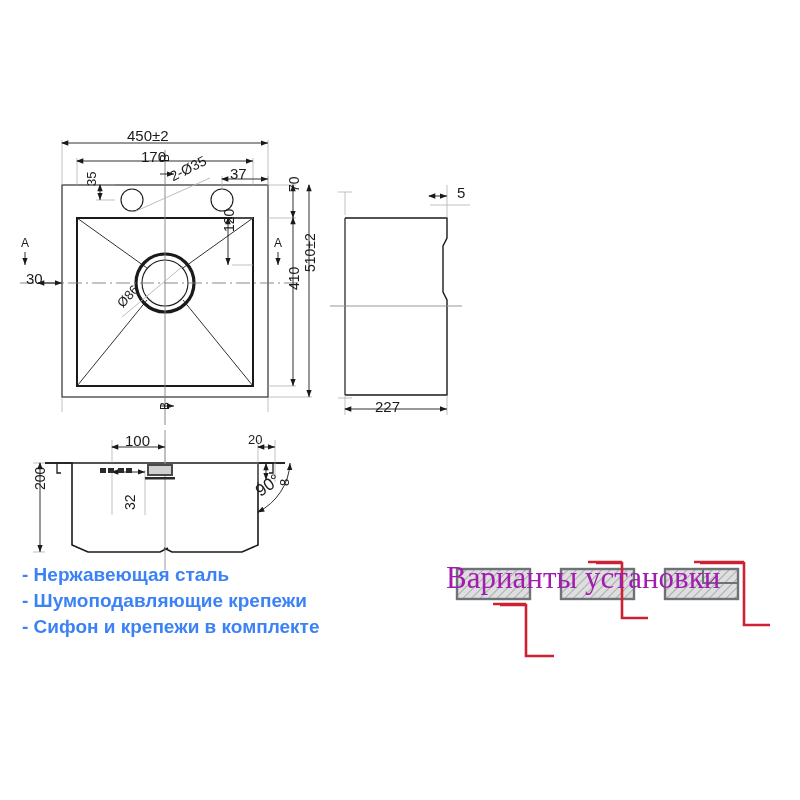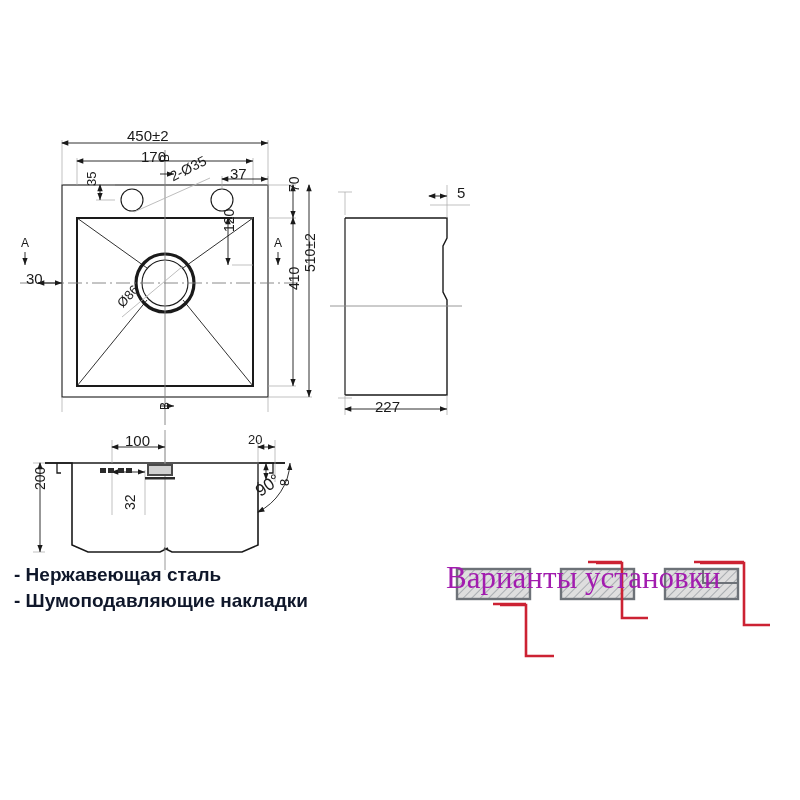--- a/index.html
+++ b/index.html
@@ -5,22 +5,22 @@
 <style>
   html,body{margin:0;padding:0;}
   body{
     width:800px;height:800px;background:#ffffff;
     font-family:"Liberation Sans", sans-serif;
     position:relative;overflow:hidden;
   }
   #sheet{position:absolute;left:0;top:0;width:800px;height:800px;}
   .txt{position:absolute;white-space:nowrap;color:#1a1a1a;}
   .spec-list{
-    position:absolute;left:14px;top:562px;width:340px;
-    font-size:19px;line-height:26px;color:#0f172a;font-weight:600;
+    position:absolute;left:22px;top:562px;width:340px;
+    font-size:19px;line-height:26px;color:#3b82f6;font-weight:600;
     font-family:"Liberation Sans", sans-serif;
   }
   .spec-list div{white-space:nowrap;}
   .variants-title{
     position:absolute;left:446px;top:524px;
     font-family:"Liberation Serif", serif;
     font-size:31px;color:#a21caf;white-space:nowrap;margin-top:36px;
   }
 </style>
 </head>
@@ -240,16 +240,17 @@
 <div class="txt" style="left:32px;top:490px;font-size:14px;transform:rotate(-90deg);transform-origin:left top;">200</div>
 
 <div class="txt" style="left:122px;top:510px;font-size:14px;transform:rotate(-90deg);transform-origin:left top;">32</div>
 
 <div class="txt" style="left:277px;top:486px;font-size:13px;transform:rotate(-90deg);transform-origin:left top;">8</div>
 
 <div class="txt" style="left:252px;top:485px;font-size:17px;transform:rotate(-35deg);transform-origin:left top;">90°</div>
 
 <div class="spec-list">
   <div>- Нержавеющая сталь</div>
-  <div>- Шумоподавляющие накладки</div>
+  <div>- Шумоподавляющие крепежи</div>
+  <div>- Сифон и крепежи в комплекте</div>
 </div>
 
 <div class="variants-title">Варианты установки</div>
 
 </body></html>

